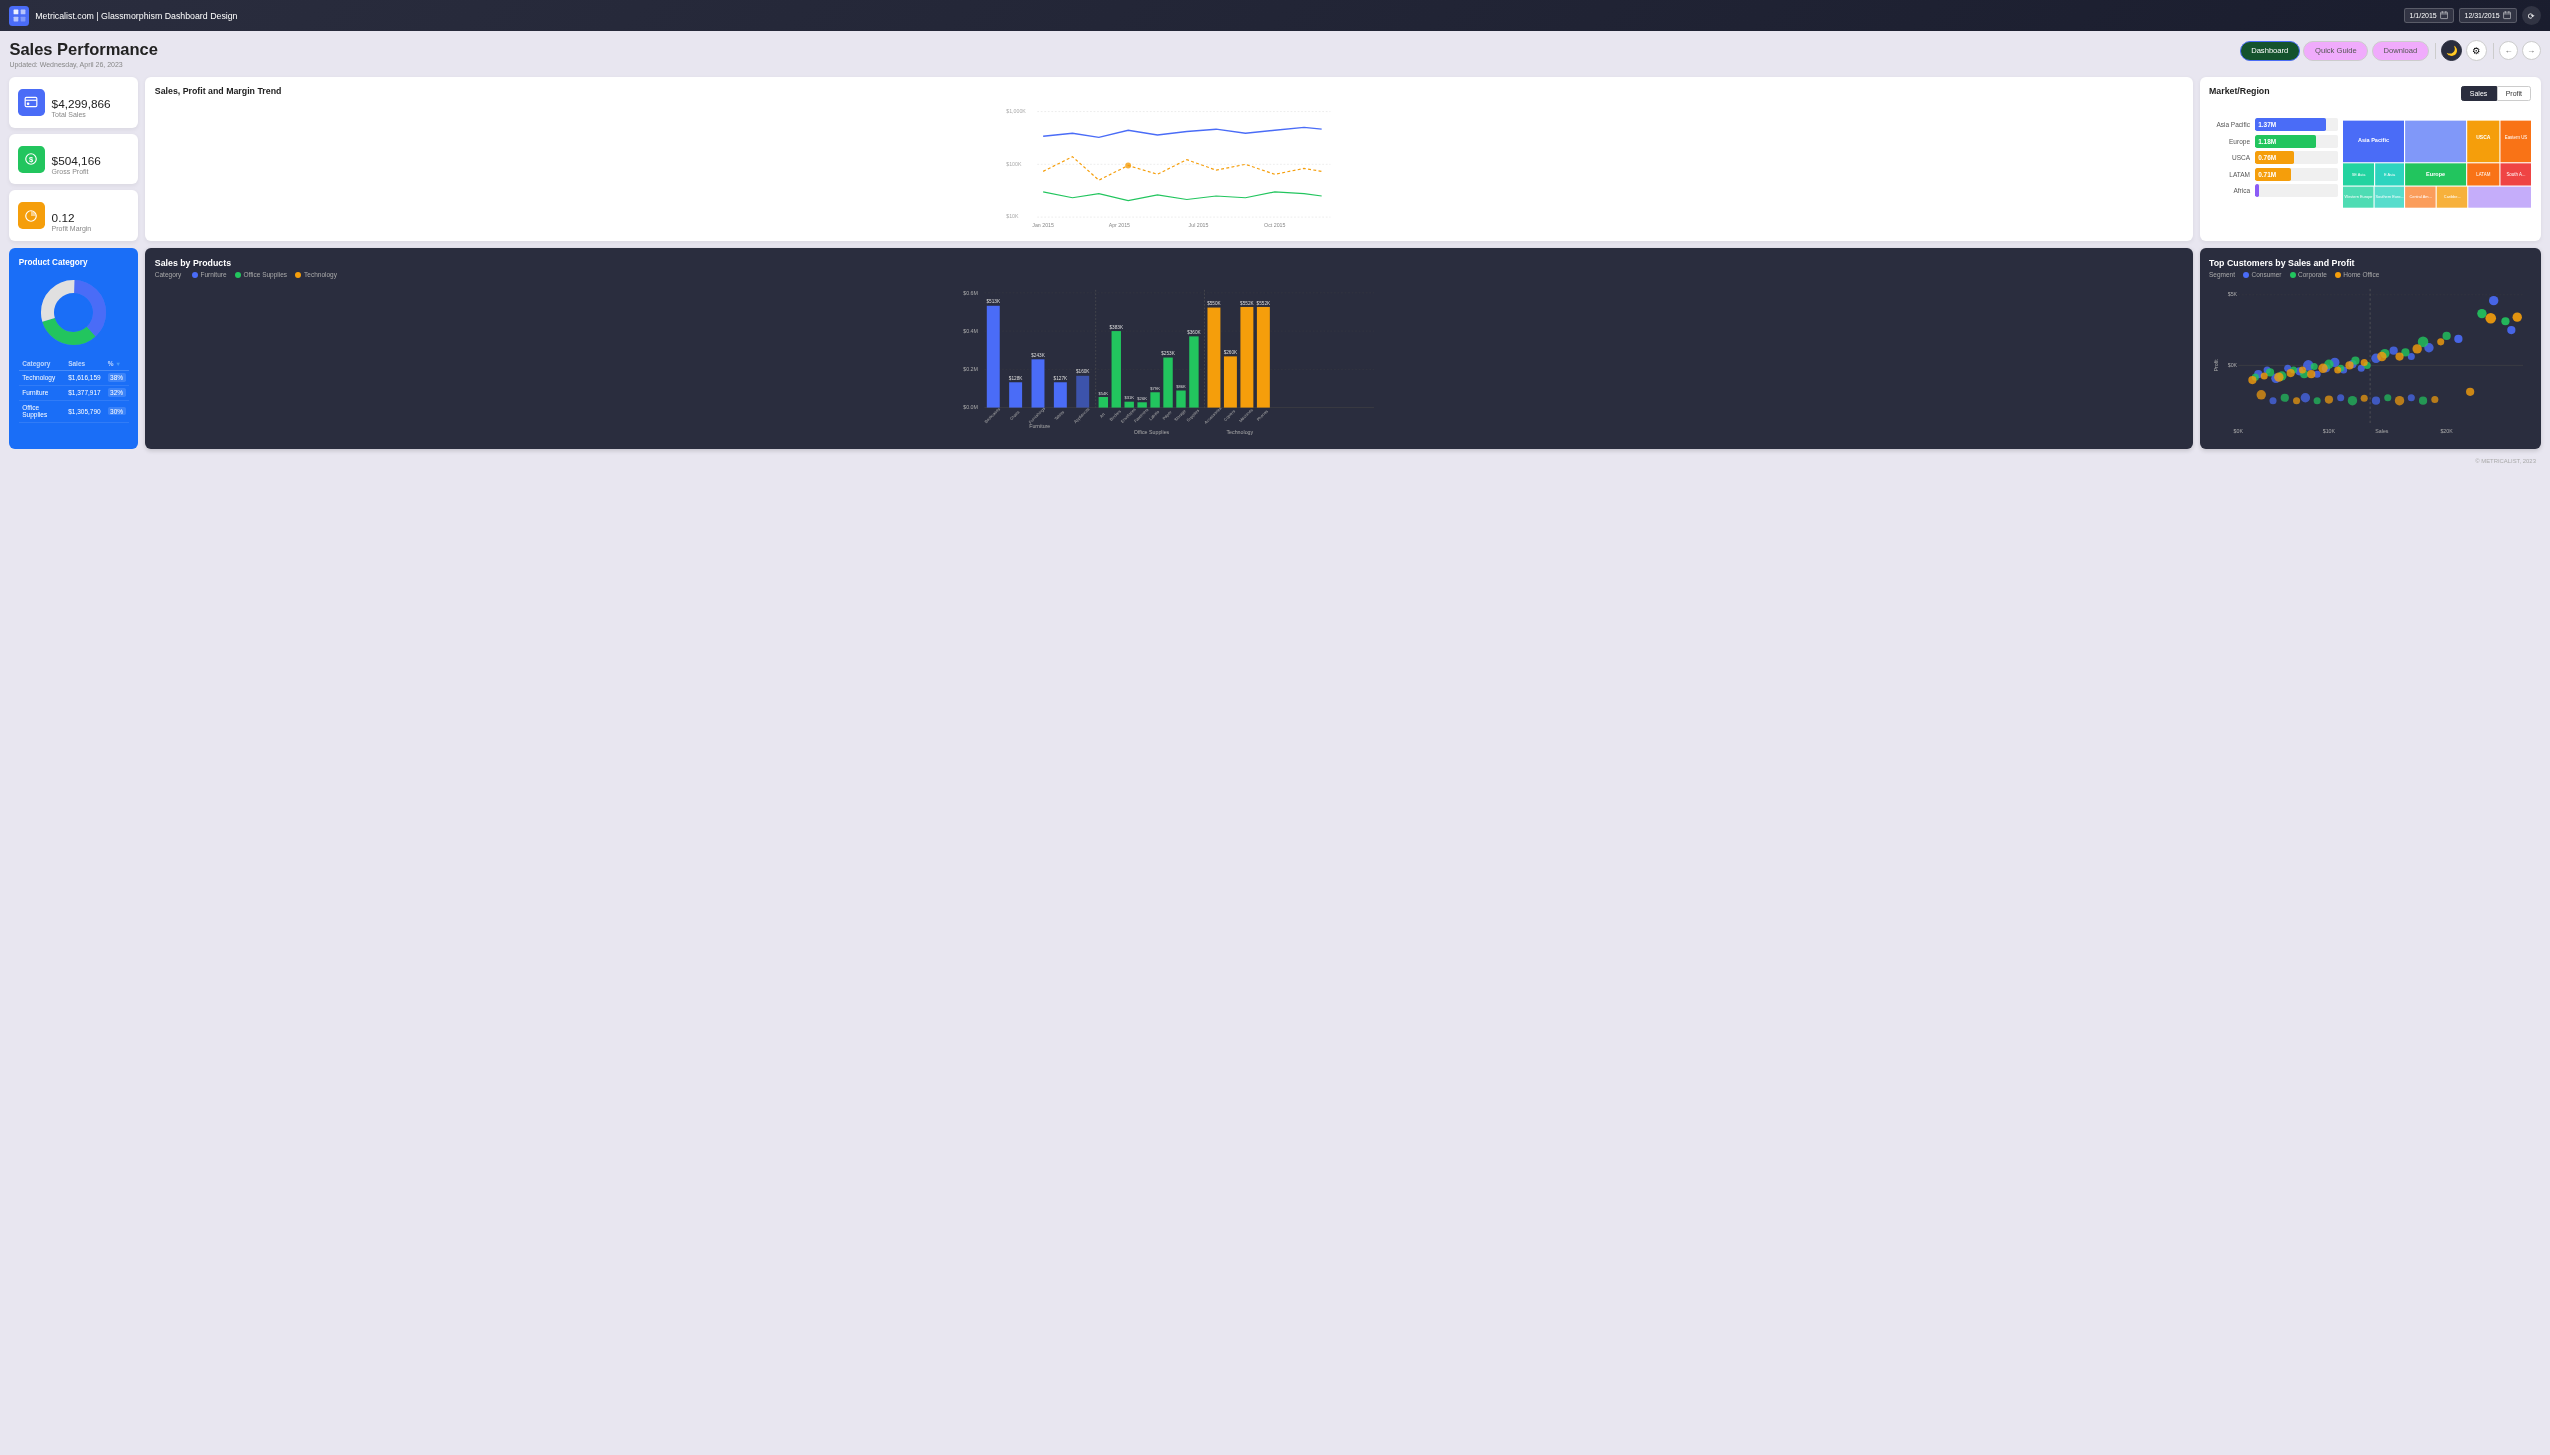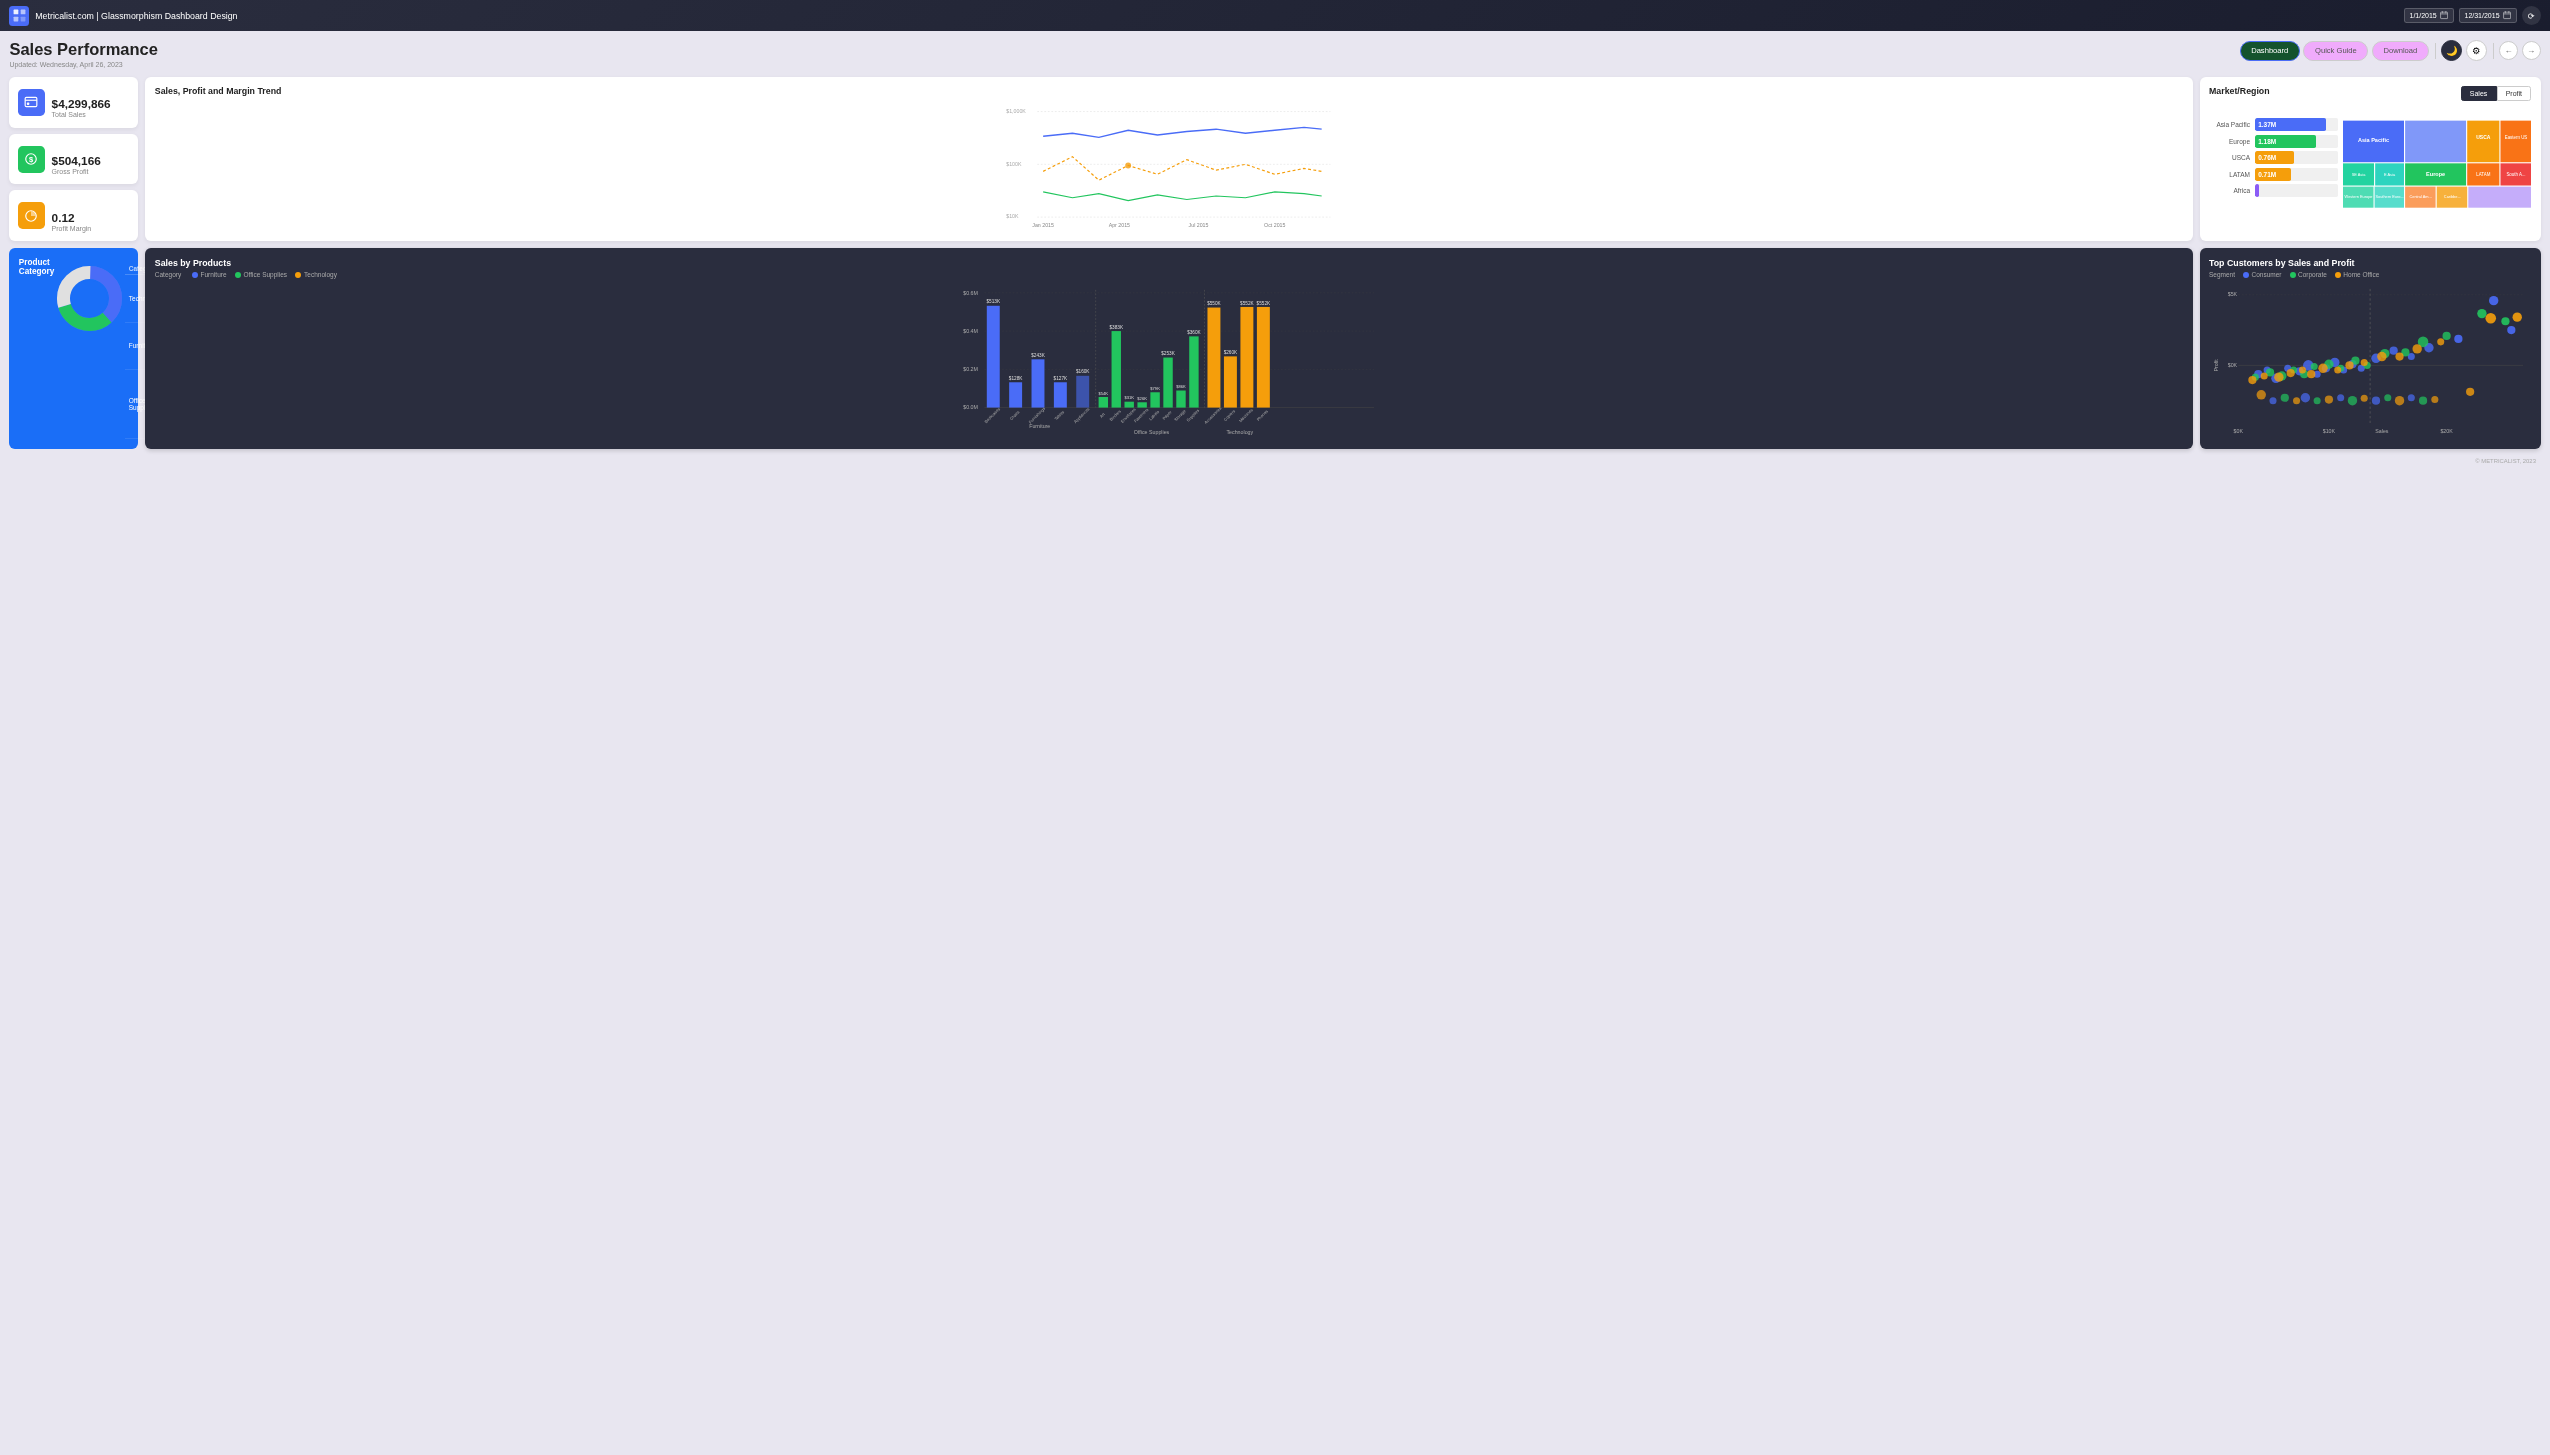--- a/index.html
+++ b/index.html
@@ -62,21 +62,21 @@
       box-shadow: 0 1.2px 4.7px rgba(0,0,0,0.06);
     }
     .kpi-icon {
       width: 27px; height: 27px; border-radius: 4.7px;
       display: flex; align-items: center; justify-content: center;
       font-size: 13px; flex-shrink: 0;
     }
     .kpi-icon.blue { background: #4a6cf7; }
     .kpi-icon.green { background: #22c55e; }
     .kpi-icon.orange { background: #f59e0b; }
-    .kpi-value { font-size: 11.8px; font-weight: 700; color: #222; margin-top: 11px; }
+    .kpi-value { font-size: 11.8px; font-weight: 400; color: #222; margin-top: 11px; }
     .kpi-label { font-size: 7px; color: #888; }
 
     
     .chart-card {
       background: white; border-radius: 5.9px; padding: 9.4px;
       box-shadow: 0 1.2px 4.7px rgba(0,0,0,0.06);
     }
     .chart-title { font-size: 8.8px; font-weight: 700; color: #222; margin-bottom: 4.7px; }
 
     
@@ -98,21 +98,21 @@
     .market-content { display: grid; grid-template-columns: 129px 1fr; gap: 4.7px; }
     .bar-list { display: flex; flex-direction: column; gap: 3.5px; }
     .bar-row { display: flex; align-items: center; gap: 4.7px; }
     .bar-label { font-size: 6.5px; color: #555; width: 41px; text-align: right; }
     .bar-track { flex: 1; height: 13px; background: #f0f0f0; border-radius: 1.8px; overflow: hidden; position: relative; }
     .bar-fill { height: 100%; display: flex; align-items: center; padding-left: 3.5px; font-size: 6.5px; font-weight: 600; color: white; border-radius: 1.8px; }
 
     
     .product-card {
       background: #1a6ef7; border-radius: 5.9px; padding: 9.4px;
-      color: white; display: flex; flex-direction: row;
+      color: white; display: flex; flex-direction: column;
     }
     .product-title { font-size: 8.2px; font-weight: 700; margin-bottom: 5.9px; }
     .donut-container { display: flex; justify-content: center; margin: 4.7px 0; }
     .category-table { width: 100%; border-collapse: collapse; margin-top: 4.7px; }
     .category-table th {
       font-size: 6.5px; color: rgba(255,255,255,0.7); padding: 2.4px 3.5px;
       border-bottom: 0.6px solid rgba(255,255,255,0.2); text-align: left;
     }
     .category-table td {
       font-size: 6.5px; color: white; padding: 3.5px 3.5px;

